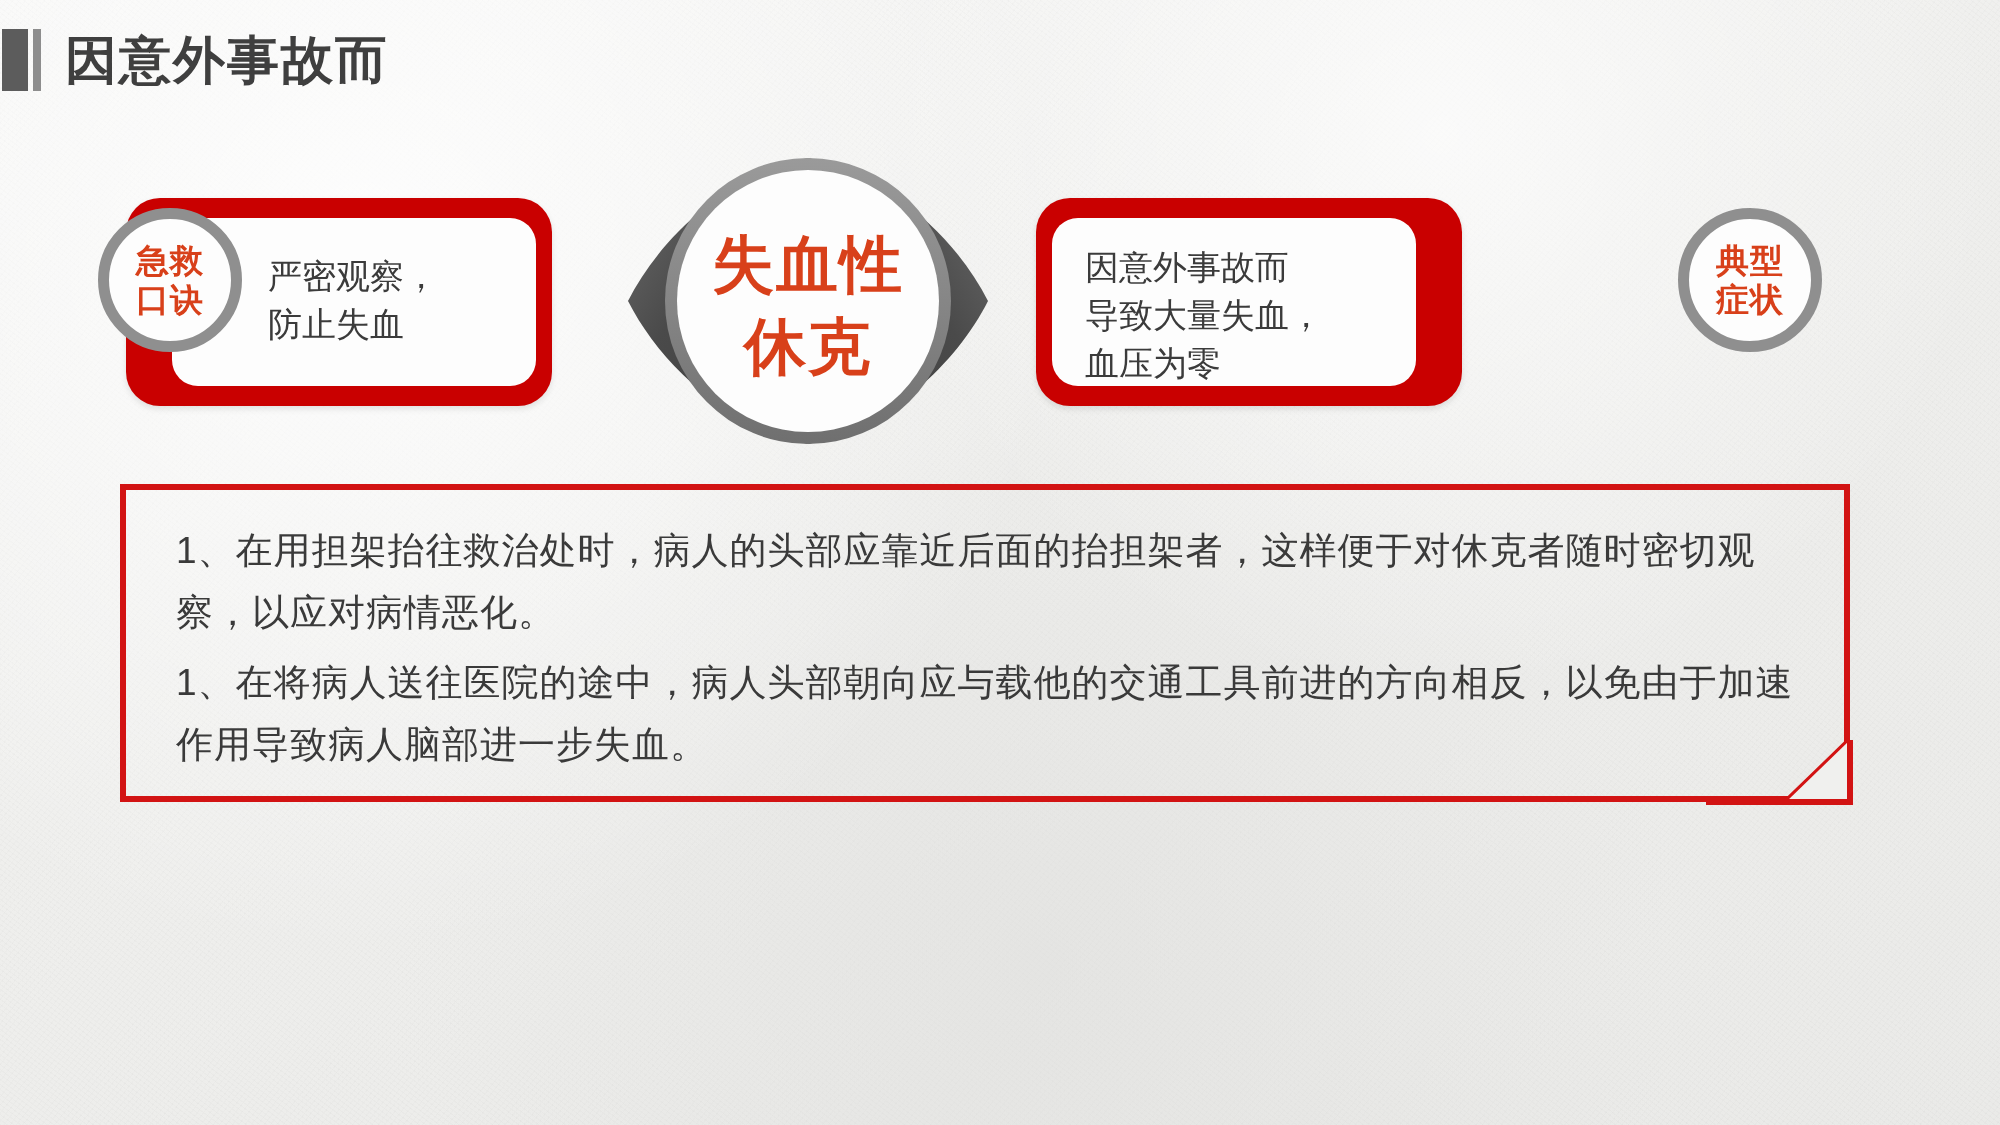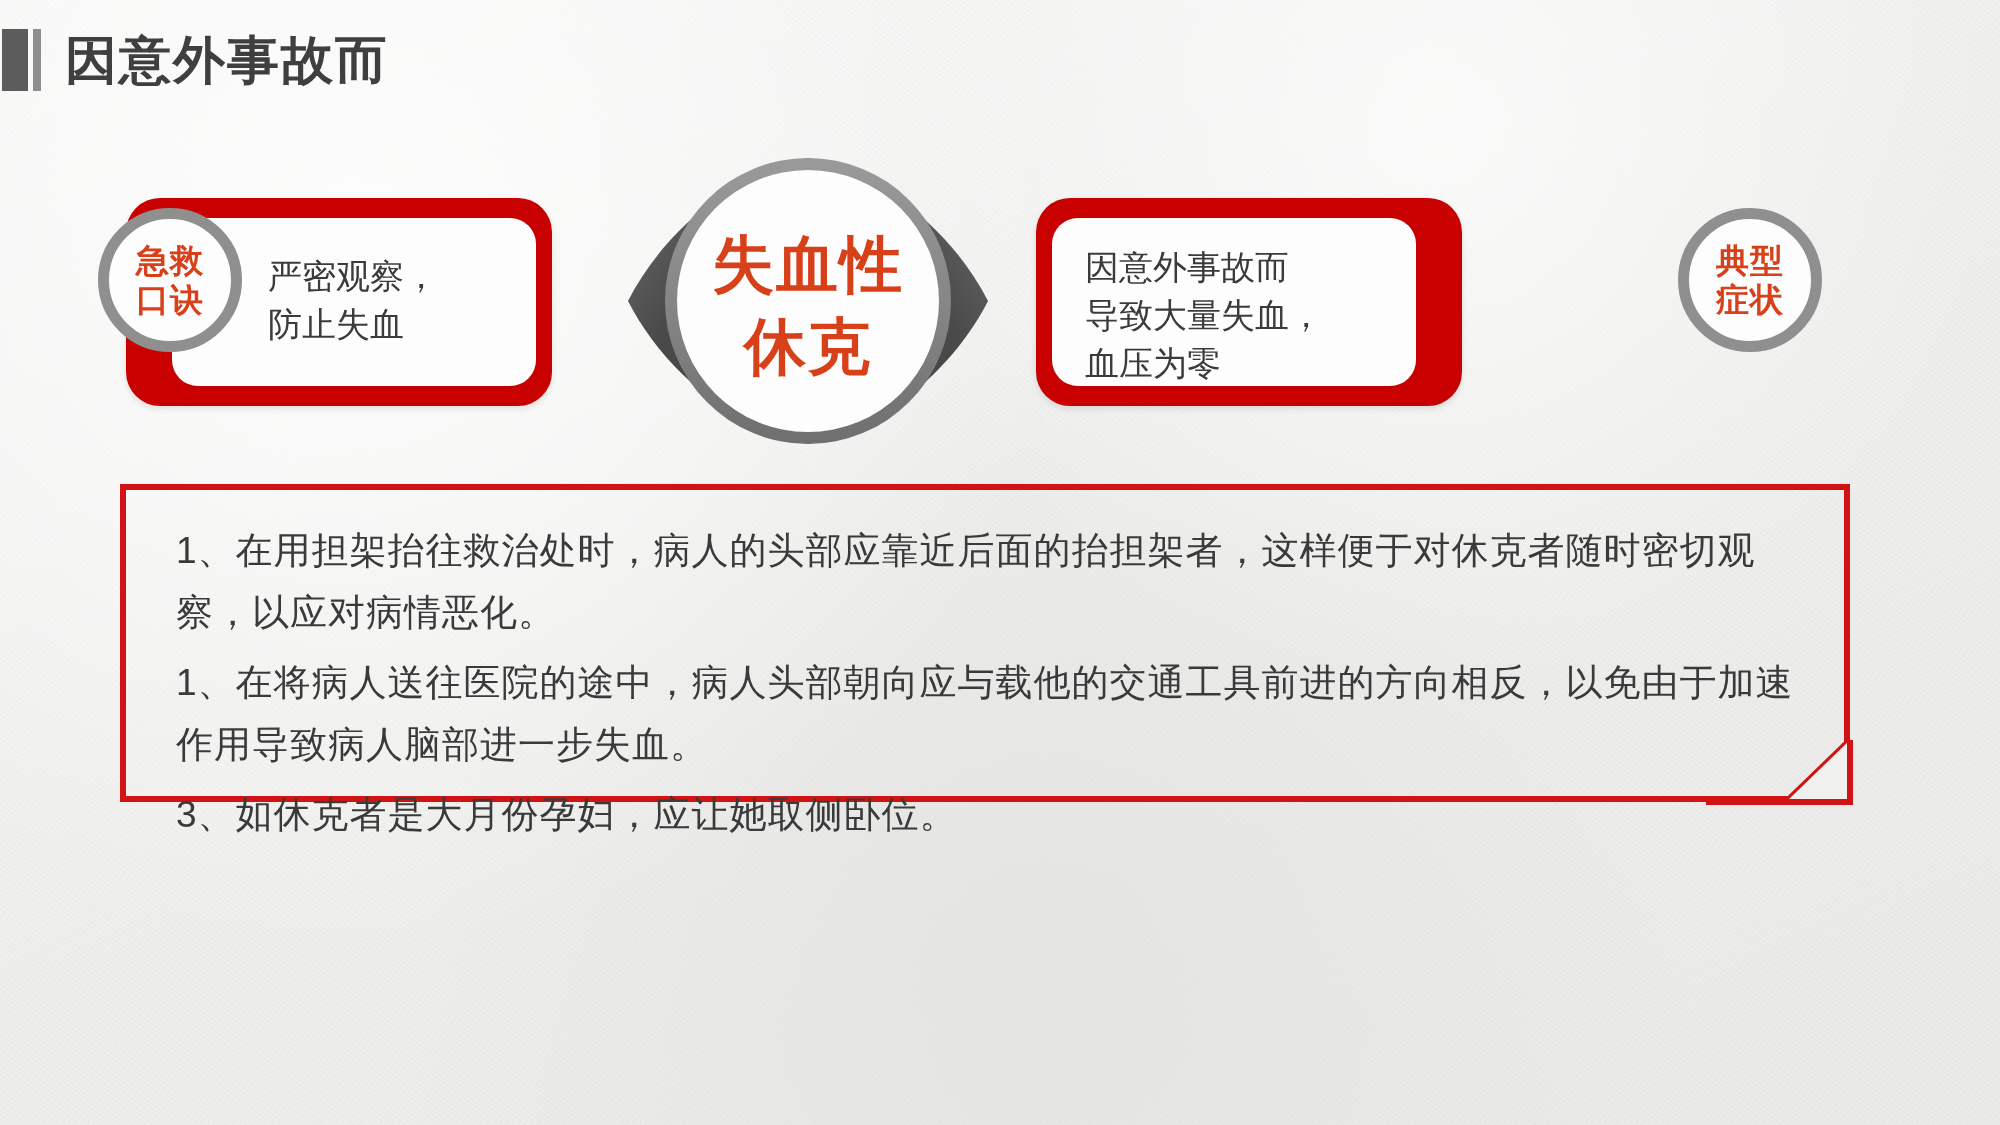--- a/index.html
+++ b/index.html
@@ -234,16 +234,15 @@
 休克</div>
 
   <div id="note-box"></div>
   <svg id="note-fold" viewBox="0 0 160 96" xmlns="http://www.w3.org/2000/svg">
     <path d="M6 84 L86 84 L150 22" fill="none" stroke="#d21313" stroke-width="6"></path>
     <path d="M150 22 L150 84 L86 84" fill="#f0f0ee" stroke="#d21313" stroke-width="6"></path>
   </svg>
   <div id="note-text">
     <p>1、在用担架抬往救治处时，病人的头部应靠近后面的抬担架者，这样便于对休克者随时密切观察，以应对病情恶化。</p>
     <p>1、在将病人送往医院的途中，病人头部朝向应与载他的交通工具前进的方向相反，以免由于加速作用导致病人脑部进一步失血。</p>
-    <p>3、如休克者是大月份孕妇，应让她取侧卧位。</p>
   </div>
 
 </div>
 
 </body></html>

